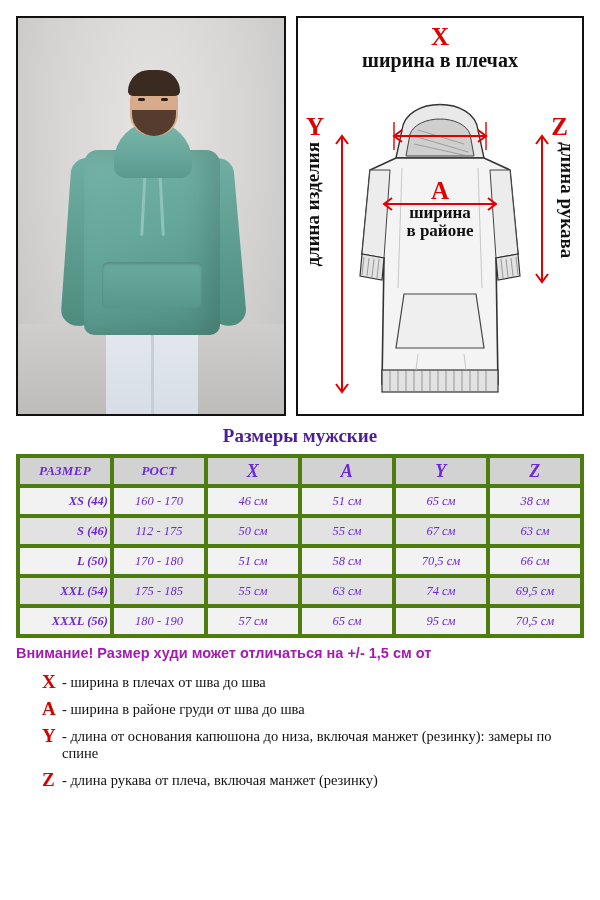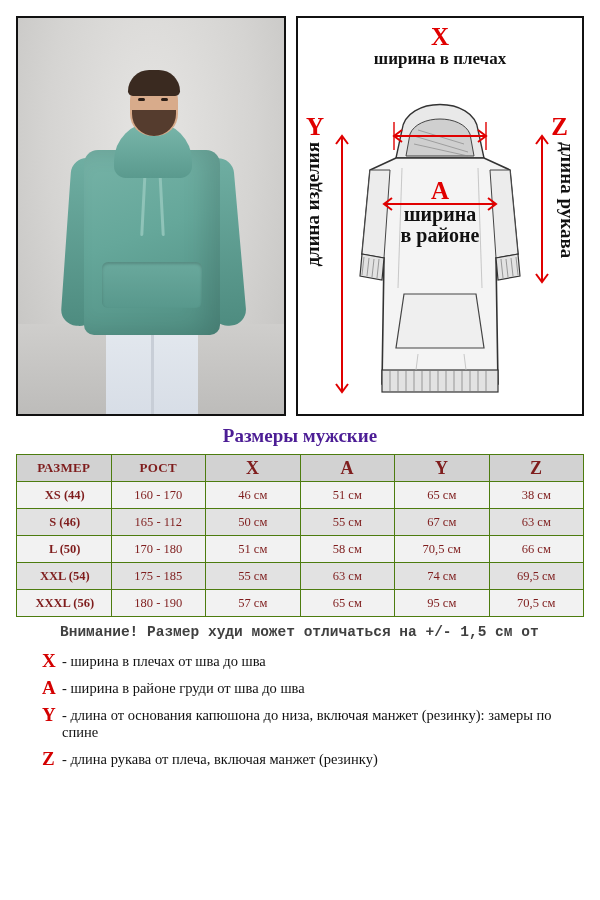--- a/index.html
+++ b/index.html
@@ -179,23 +179,23 @@
 
   .lbl {
     position: absolute;
     color: #e00000;
     font-weight: bold;
     font-family: "Liberation Serif", serif;
     line-height: 1.05;
     text-align: center;
   }
   .lbl-x-letter { left: 0; right: 0; top: 6px; font-size: 25px; }
-  .lbl-x-text   { left: 0; right: 0; top: 32px; font-size: 17px; color: #111; font-weight: bold; }
+  .lbl-x-text   { left: 0; right: 0; top: 32px; font-size: 20px; color: #111; font-weight: bold; }
   .lbl-a-letter { left: 0; right: 0; top: 160px; font-size: 25px; }
-  .lbl-a-text   { left: 60px; right: 60px; top: 186px; font-size: 20px; color: #111; font-weight: bold; }
+  .lbl-a-text   { left: 60px; right: 60px; top: 186px; font-size: 17px; color: #111; font-weight: bold; }
   .lbl-y-letter { left: 8px; top: 96px; font-size: 25px; }
   .lbl-z-letter { right: 14px; top: 96px; font-size: 25px; }
   .vtext {
     position: absolute;
     font-size: 19px;
     font-weight: bold;
     color: #111;
     writing-mode: vertical-rl;
     letter-spacing: 0px;
   }
@@ -214,53 +214,53 @@
 
   
   table.sizes {
     width: 100%;
     border-collapse: collapse;
     font-family: "Liberation Serif", serif;
     font-size: 12.5px;
     table-layout: fixed;
   }
   table.sizes th, table.sizes td {
-    border: 1px solid #4d7c0f;
+    border: 4px solid #4d7c0f;
     text-align: center;
     height: 26px;
     padding: 0 2px;
-    color: #7f1d1d;
+    color: #6d28d9;
+    font-style: italic;
   }
   table.sizes thead th {
     background: #d2d2d2;
     font-size: 13px;
     font-weight: bold;
     letter-spacing: .3px;
   }
   table.sizes thead th.letter {
     font-size: 18px;
     font-weight: bold;
   }
   table.sizes tbody tr:nth-child(odd)  { background: #f2f2f2; }
   table.sizes tbody tr:nth-child(even) { background: #e2e2e2; }
   table.sizes td.size-name {
     font-weight: bold;
-    text-align: center;
+    text-align: right;
     padding-left: 4px;
   }
 
   
   .warning {
     margin-top: 7px;
-    color: #404040;
+    color: #a21caf;
     font-weight: bold;
     font-size: 14.5px;
     line-height: 1.18;
-    font-family: Liberation Mono, monospace;
-    margin-left: 44px;
+    font-family: Liberation Sans, sans-serif;
   }
 
   
   .legend { margin-top: 10px; padding-left: 26px; }
   .legend-row {
     display: flex;
     align-items: flex-start;
     margin-bottom: 7px;
     font-size: 14.5px;
     color: #111;
@@ -417,21 +417,21 @@
       <tr>
         <td class="size-name">XS (44)</td>
         <td>160 - 170</td>
         <td>46 см</td>
         <td>51 см</td>
         <td>65 см</td>
         <td>38 см</td>
       </tr>
       <tr>
         <td class="size-name">S (46)</td>
-        <td>165 - 112</td>
+        <td>112 - 175</td>
         <td>50 см</td>
         <td>55 см</td>
         <td>67 см</td>
         <td>63 см</td>
       </tr>
       <tr>
         <td class="size-name">L (50)</td>
         <td>170 - 180</td>
         <td>51 см</td>
         <td>58 см</td>

